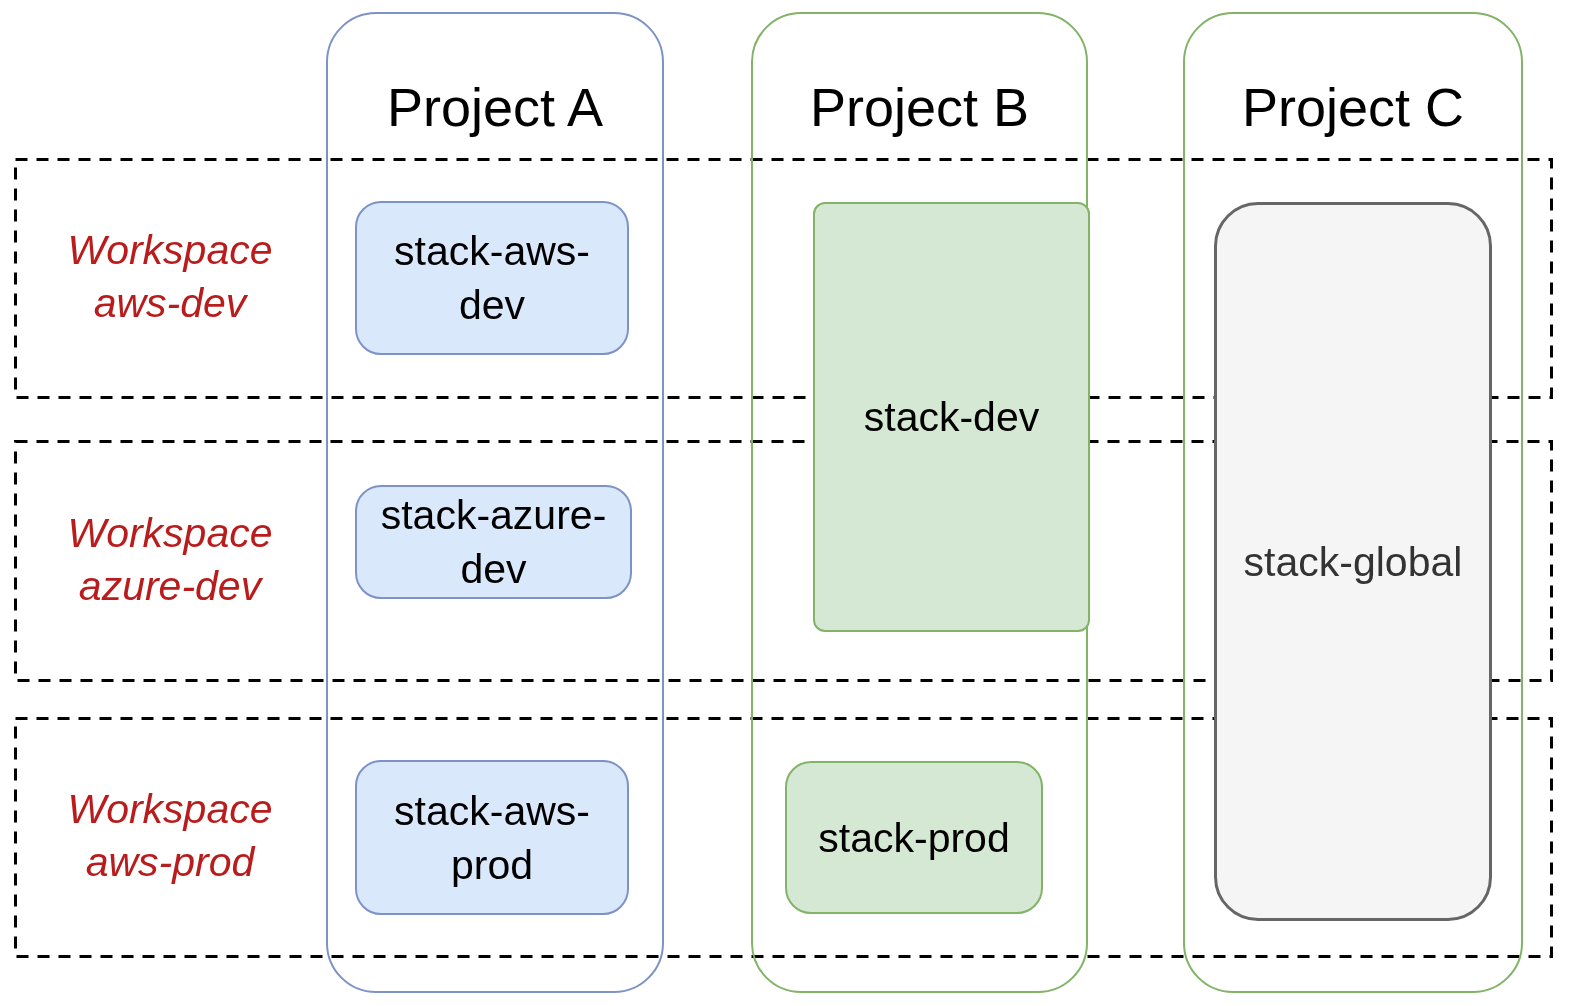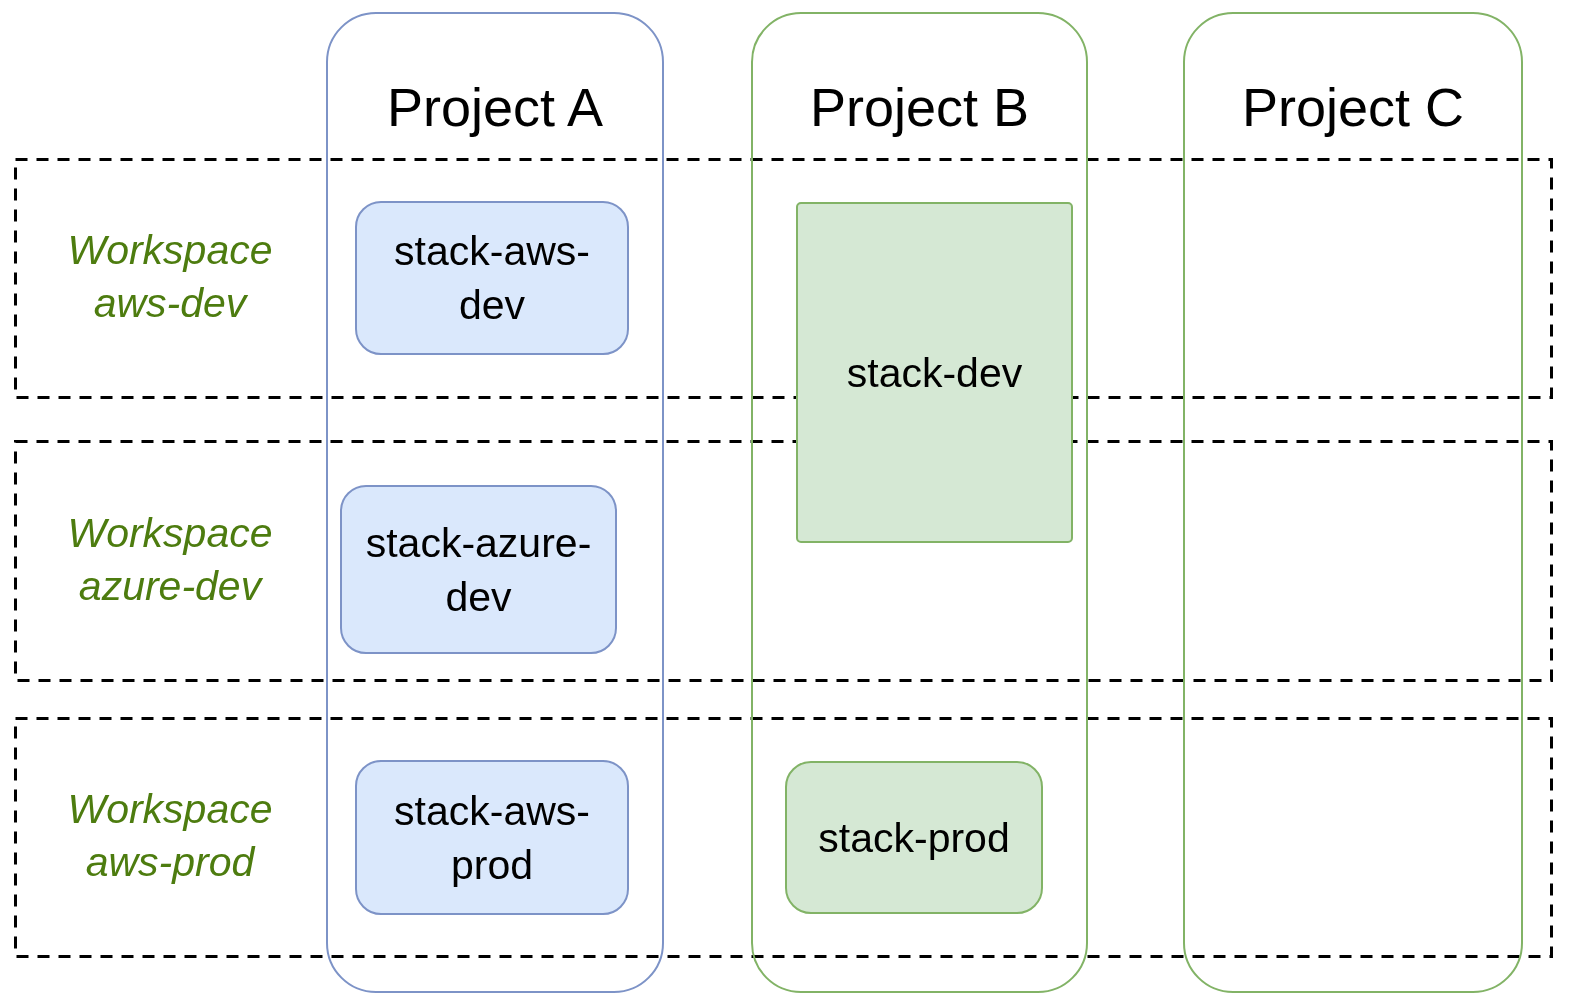--- a/index.html
+++ b/index.html
@@ -12,34 +12,34 @@
   
   .col{position:absolute;top:12px;height:981px;border:2.5px solid #999;
        border-radius:50px;background:transparent;z-index:2;box-sizing:border-box;}
   .col-a{left:326px;width:338px;}
   .col-b{left:751px;width:337px;}
   .col-c{left:1183px;width:340px;}
   .col-title{position:absolute;top:62px;left:0;right:0;text-align:center;
        font-size:54px;color:#000;}
   
   .ws-label{position:absolute;left:30px;width:280px;text-align:center;
-       font-style:italic;font-size:41px;line-height:53px;color:#4d7c0f;
+       font-style:italic;font-size:41px;line-height:53px;color:#b91c1c;
        white-space:pre-line;z-index:2;}
   .ws-label-1{top:224px;}
   .ws-label-2{top:507px;}
   .ws-label-3{top:783px;}
   
   .stack{position:absolute;z-index:3;display:flex;align-items:center;
        justify-content:center;text-align:center;font-size:41px;line-height:54px;
        white-space:pre-line;border:2.5px solid #999;border-radius:26px;
        box-sizing:border-box;color:#000;}
   .stack-aws-dev  {left:355px;top:201px;width:274px;height:154px;}
-  .stack-azure-dev{left:340px;top:485px;width:277px;height:169px;text-align:center;}
+  .stack-azure-dev{left:355px;top:485px;width:277px;height:114px;text-align:center;}
   .stack-aws-prod {left:355px;top:760px;width:274px;height:155px;}
-  .stack-dev      {left:796px;top:202px;width:277px;height:341px;border-radius:5px;}
+  .stack-dev      {left:813px;top:202px;width:277px;height:430px;border-radius:12px;}
   .stack-prod     {left:785px;top:761px;width:258px;height:153px;}
   .stack-global   {left:1214px;top:202px;width:278px;height:719px;border-radius:44px;
                    border-width:3px;}
 </style>
 </head>
 <body>
 
 <div class="canvas">
 
   <svg class="rows-layer" width="1572" height="1006" viewBox="0 0 1572 1006">
@@ -71,14 +71,15 @@
   <div class="stack stack-azure-dev" style="background-color: rgb(218, 232, 252); border-color: rgb(125, 147, 199); color: rgb(0, 0, 0);">stack-azure-
 dev</div>
 
   <div class="stack stack-aws-prod" style="background-color: rgb(218, 232, 252); border-color: rgb(125, 147, 199); color: rgb(0, 0, 0);">stack-aws-
 prod</div>
 
   <div class="stack stack-dev" style="background-color: rgb(213, 232, 212); border-color: rgb(130, 179, 102); color: rgb(0, 0, 0);">stack-dev</div>
 
   <div class="stack stack-prod" style="background-color: rgb(213, 232, 212); border-color: rgb(130, 179, 102); color: rgb(0, 0, 0);">stack-prod</div>
 
+  <div class="stack stack-global" style="background-color: rgb(245, 245, 245); border-color: rgb(102, 102, 102); color: rgb(51, 51, 51);">stack-global</div>
 
 </div>
 
 </body></html>

